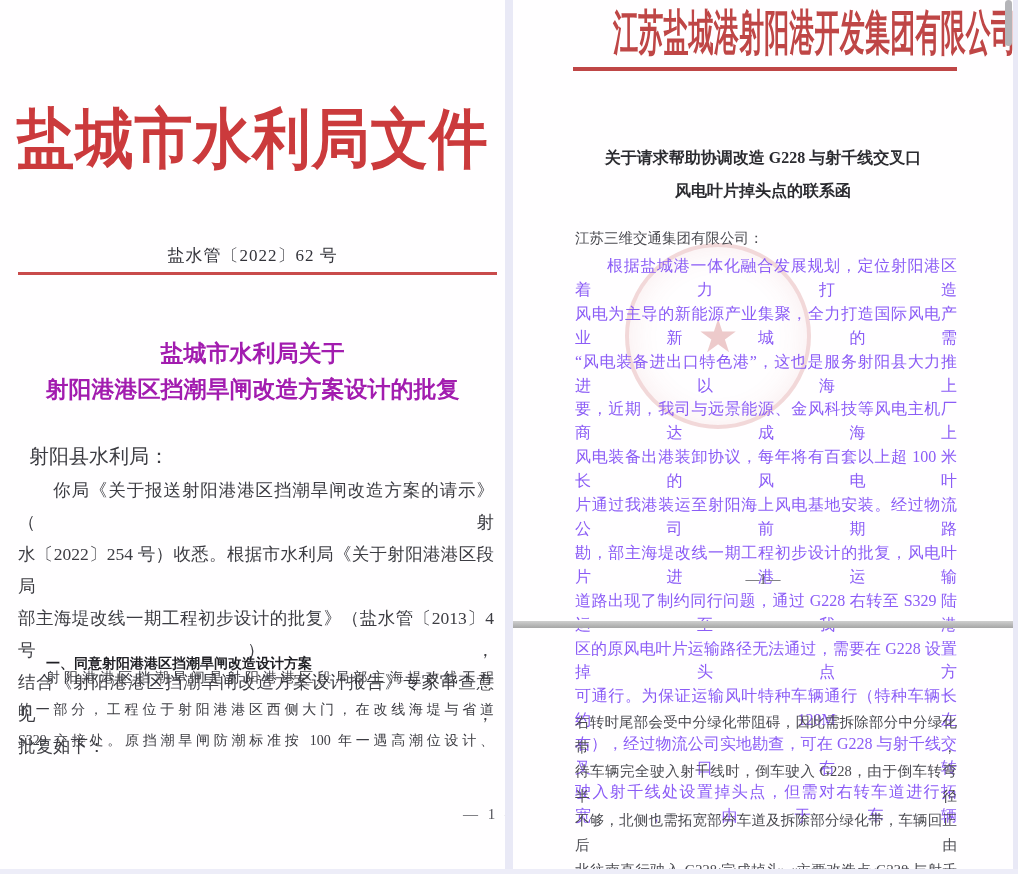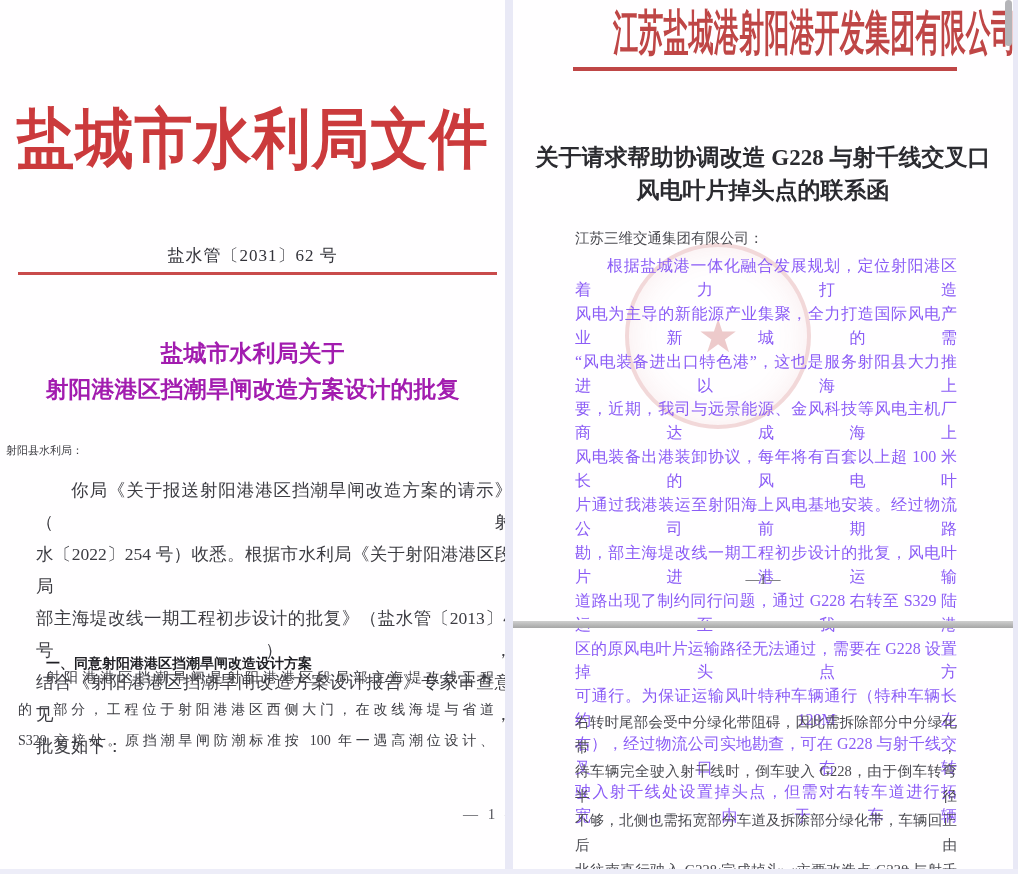--- a/index.html
+++ b/index.html
@@ -16,36 +16,36 @@
 
   
   .l-header{position:absolute;top:96px;left:0;width:505px;text-align:center;
             color:#cb3a3c;font-size:58px;font-weight:900;letter-spacing:1px;
             transform:scaleY(1.12);transform-origin:center top;white-space:nowrap;}
   .l-docnum{position:absolute;top:244px;left:0;width:505px;text-align:center;
             font-size:17px;color:#33333a;letter-spacing:1px;}
   .l-redline{position:absolute;top:272px;left:18px;width:479px;height:3px;background:#c94b4b;}
   .l-title{position:absolute;top:336px;left:0;width:505px;text-align:center;
            font-size:23px;font-weight:bold;color:#a21caf;line-height:36px;}
-  .l-salutation{position:absolute;top:443px;left:6px;font-size:11px;color:#3c3c42;}
-  .l-para1{position:absolute;top:474px;left:36px;width:476px;font-size:17.5px;
+  .l-salutation{position:absolute;top:443px;left:29px;font-size:20px;color:#3c3c42;}
+  .l-para1{position:absolute;top:474px;left:18px;width:476px;font-size:17.5px;
            color:#3c3c42;line-height:32px;}
   .l-heading{position:absolute;top:655px;left:18px;width:476px;font-size:14px;
              font-weight:bold;color:#1f1f24;text-indent:2em;}
   .l-para2{position:absolute;top:662px;left:18px;width:476px;font-size:14px;
            color:#3c3c42;line-height:31.5px;}
   .l-pagenum{position:absolute;top:806px;right:24px;font-size:15px;color:#55555c;letter-spacing:3px;}
 
   
   .r-header{position:absolute;top:1px;left:0;width:500px;text-align:center;
             color:#bf4646;font-size:42px;font-weight:bold;white-space:nowrap;
             transform:scale(0.60,1.15);transform-origin:center top;}
   .r-underline{position:absolute;top:67px;left:60px;width:384px;height:4px;background:#bf4646;}
   .r-title{position:absolute;top:141px;left:0;width:500px;text-align:center;
-           font-size:23px;font-weight:bold;color:#2b2b30;line-height:33px;}
+           font-size:16px;font-weight:bold;color:#2b2b30;line-height:33px;}
   .r-salutation{position:absolute;top:229px;left:62px;font-size:14.5px;color:#4a4a50;z-index:2;font-family:Liberation Serif, serif;}
   .r-para1{position:absolute;top:254px;left:62px;width:382px;font-size:16px;
            color:#8b5cf6;line-height:23.9px;z-index:2;}
   .r-pagenum1{position:absolute;top:572px;left:0;width:500px;text-align:center;
               font-size:14px;color:#55555c;z-index:2;}
   .r-pagebreak{position:absolute;top:621px;left:0;width:500px;height:7px;
                background:linear-gradient(#cfcfcf,#a6a6a6);z-index:3;}
   .r-para2{position:absolute;top:710px;left:62px;width:382px;font-size:14.5px;
            color:#4a4a50;line-height:24.6px;z-index:2;}
   .r-partial{position:absolute;top:864px;left:62px;width:382px;height:9px;overflow:hidden;
@@ -62,21 +62,21 @@
   .jline.short{text-align-last:left;}
   .indent{text-indent:2em;}
 </style>
 </head>
 <body>
 
 <div class="screen">
 
   <div class="page page-left">
     <div class="l-header">盐城市水利局文件</div>
-    <div class="l-docnum">盐水管〔2031〕62 号</div>
+    <div class="l-docnum">盐水管〔2022〕62 号</div>
     <div class="l-redline"></div>
     <div class="l-title">
       <div>盐城市水利局关于</div>
       <div>射阳港港区挡潮旱闸改造方案设计的批复</div>
     </div>
     <div class="l-salutation">射阳县水利局：</div>
 
     <div class="l-para1">
       <div class="jline indent">你局《关于报送射阳港港区挡潮旱闸改造方案的请示》（射</div>
       <div class="jline">水〔2022〕254 号）收悉。根据市水利局《关于射阳港港区段局</div>

